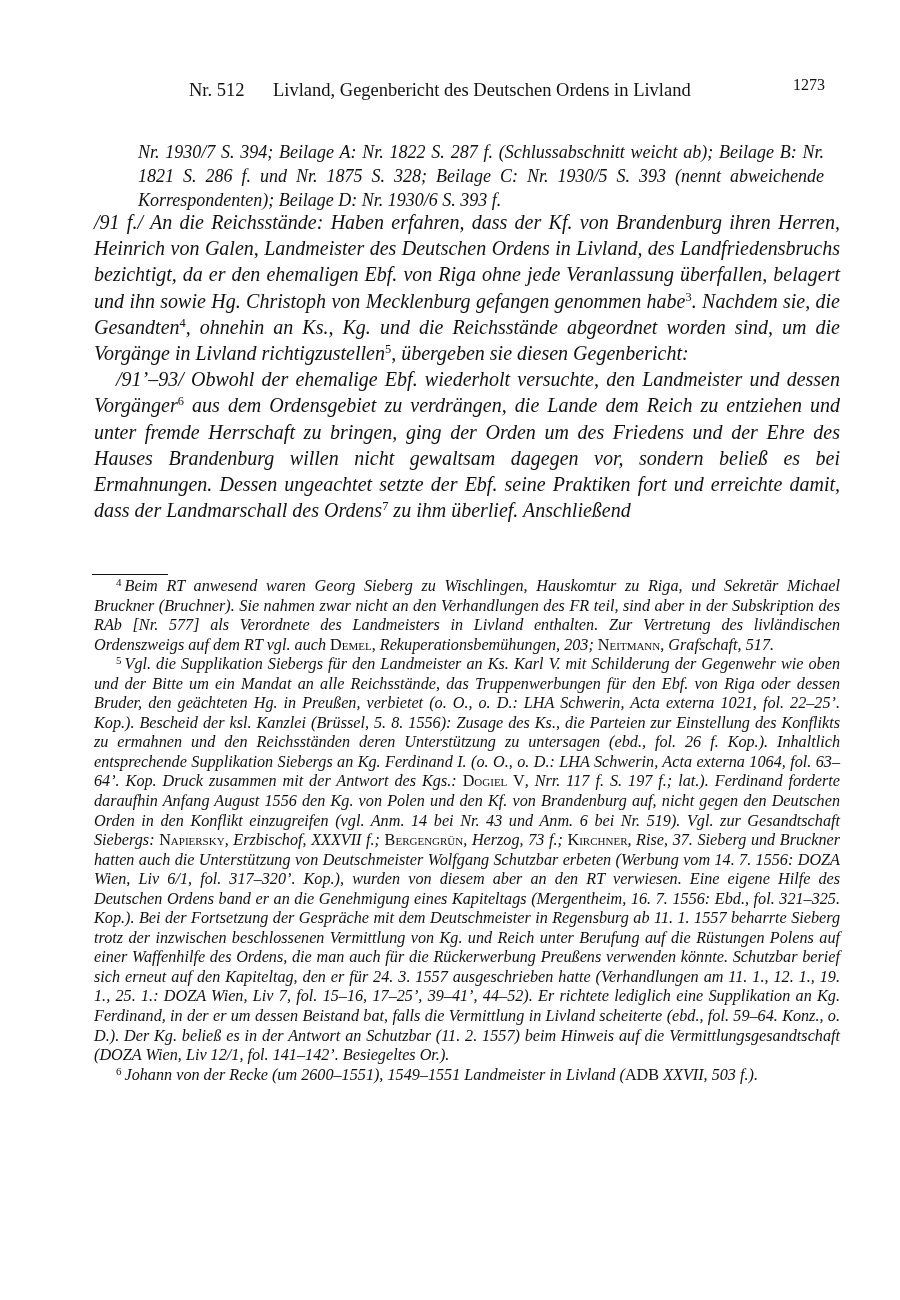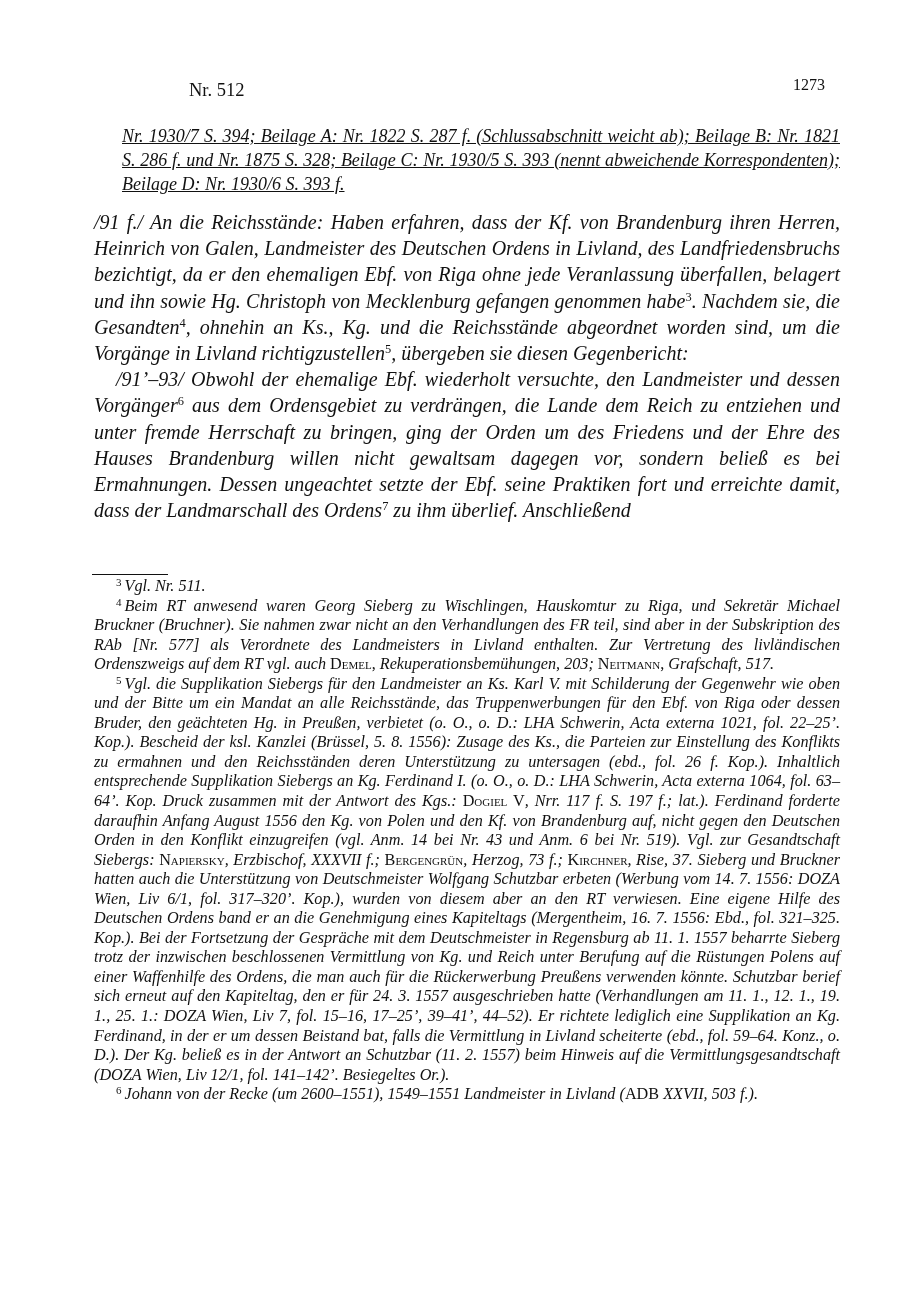--- a/index.html
+++ b/index.html
@@ -42,21 +42,21 @@
     .intro {
       position: absolute;
       left: 122px;
       top: 124px;
       width: 718px;
       font-style: italic;
       font-size: 18px;
       line-height: 24px;
       text-align: justify;
     }
-    .intro p { margin: 0; text-decoration: underline; }
+    .intro p { margin: 16px; }
     .main-text {
       position: absolute;
       left: 94px;
       top: 209px;
       width: 746px;
       font-style: italic;
       font-size: 20px;
       line-height: 26.2px;
       text-align: justify;
     }
@@ -101,36 +101,36 @@
       font-style: normal;
       font-variant: small-caps;
     }
     .roman { font-style: normal; }
   </style>
 </head>
 <body>
 
 <div class="page-header">
   <span class="nr">Nr. 512</span>
+  <span class="title">Livland, Gegenbericht des Deutschen Ordens in Livland</span>
   <span class="pageno">1273</span>
 </div>
 
 <div class="intro">
   <p>Nr. 1930/7 S. 394; Beilage A: Nr. 1822 S. 287 f. (Schlussabschnitt weicht ab); Beilage B: Nr. 1821 S. 286 f. und Nr. 1875 S. 328; Beilage C: Nr. 1930/5 S. 393 (nennt abweichende Korrespondenten); Beilage D: Nr. 1930/6 S. 393 f.</p>
 </div>
 
 <div class="main-text">
   <p><span>/91 f./ An die Reichsstände: Haben erfahren, dass der Kf. von Brandenburg ihren Herren, Heinrich von Galen, Landmeister des Deutschen Ordens in Livland, des Landfriedensbruchs bezichtigt, da er den ehemaligen Ebf. von Riga ohne jede Veranlassung überfallen, belagert und ihn sowie Hg. Christoph von Mecklenburg gefangen genommen habe</span><sup>3</sup><span>. Nachdem sie, die Gesandten</span><sup>4</sup><span>, ohnehin an Ks., Kg. und die Reichsstände abgeordnet worden sind, um die Vorgänge in Livland richtigzustellen</span><sup>5</sup><span>, übergeben sie diesen Gegenbericht:</span></p>
   <p class="indent"><span>/91’–93/ Obwohl der ehemalige Ebf. wiederholt versuchte, den Landmeister und dessen Vorgänger</span><sup>6</sup><span> aus dem Ordensgebiet zu verdrängen, die Lande dem Reich zu entziehen und unter fremde Herrschaft zu bringen, ging der Orden um des Friedens und der Ehre des Hauses Brandenburg willen nicht gewaltsam dagegen vor, sondern beließ es bei Ermahnungen. Dessen ungeachtet setzte der Ebf. seine Praktiken fort und erreichte damit, dass der Landmarschall des Ordens</span><sup>7</sup><span> zu ihm überlief. Anschließend</span></p>
 </div>
 
 <div class="footnote-rule"></div>
 
 <div class="footnotes">
-  <p><span class="fn-num">3</span><span>Vgl. Nr. 511.</span></p>
 
   <p><span class="fn-num">4</span><span>Beim RT anwesend waren Georg Sieberg zu Wischlingen, Hauskomtur zu Riga, und Sekretär Michael Bruckner (Bruchner). Sie nahmen zwar nicht an den Verhandlungen des FR teil, sind aber in der Subskription des RAb [Nr. 577] als Verordnete des Landmeisters in Livland enthalten. Zur Vertretung des livländischen Ordenszweigs auf dem RT vgl. auch </span><span class="sc">Demel</span><span class="roman">, </span><span>Rekuperationsbemühungen</span><span>, 203; </span><span class="sc">Neitmann</span><span class="roman">, </span><span>Grafschaft</span><span>, 517.</span></p>
 
   <p><span class="fn-num">5</span><span>Vgl. die Supplikation Siebergs für den Landmeister an Ks. Karl V. mit Schilderung der Gegenwehr wie oben und der Bitte um ein Mandat an alle Reichsstände, das Truppenwerbungen für den Ebf. von Riga oder dessen Bruder, den geächteten Hg. in Preußen, verbietet (o. O., o. D.: LHA Schwerin, Acta externa 1021, fol. 22–25’. Kop.). Bescheid der ksl. Kanzlei (Brüssel, 5. 8. 1556): Zusage des Ks., die Parteien zur Einstellung des Konflikts zu ermahnen und den Reichsständen deren Unterstützung zu untersagen (ebd., fol. 26 f. Kop.). Inhaltlich entsprechende Supplikation Siebergs an Kg. Ferdinand I. (o. O., o. D.: LHA Schwerin, Acta externa 1064, fol. 63–64’. Kop. Druck zusammen mit der Antwort des Kgs.: </span><span class="sc">Dogiel V</span><span>, Nrr. 117 f. S. 197 f.; lat.). Ferdinand forderte daraufhin Anfang August 1556 den Kg. von Polen und den Kf. von Brandenburg auf, nicht gegen den Deutschen Orden in den Konflikt einzugreifen (vgl. Anm. 14 bei Nr. 43 und Anm. 6 bei Nr. 519). Vgl. zur Gesandtschaft Siebergs: </span><span class="sc">Napiersky</span><span>, Erzbischof, XXXVII f.; </span><span class="sc">Bergengrün</span><span>, Herzog, 73 f.; </span><span class="sc">Kirchner</span><span>, Rise, 37. Sieberg und Bruckner hatten auch die Unterstützung von Deutschmeister Wolfgang Schutzbar erbeten (Werbung vom 14. 7. 1556: DOZA Wien, Liv 6/1, fol. 317–320’. Kop.), wurden von diesem aber an den RT verwiesen. Eine eigene Hilfe des Deutschen Ordens band er an die Genehmigung eines Kapiteltags (Mergentheim, 16. 7. 1556: Ebd., fol. 321–325. Kop.). Bei der Fortsetzung der Gespräche mit dem Deutschmeister in Regensburg ab 11. 1. 1557 beharrte Sieberg trotz der inzwischen beschlossenen Vermittlung von Kg. und Reich unter Berufung auf die Rüstungen Polens auf einer Waffenhilfe des Ordens, die man auch für die Rückerwerbung Preußens verwenden könnte. Schutzbar berief sich erneut auf den Kapiteltag, den er für 24. 3. 1557 ausgeschrieben hatte (Verhandlungen am 11. 1., 12. 1., 19. 1., 25. 1.: DOZA Wien, Liv 7, fol. 15–16, 17–25’, 39–41’, 44–52). Er richtete lediglich eine Supplikation an Kg. Ferdinand, in der er um dessen Beistand bat, falls die Vermittlung in Livland scheiterte (ebd., fol. 59–64. Konz., o. D.). Der Kg. beließ es in der Antwort an Schutzbar (11. 2. 1557) beim Hinweis auf die Vermittlungsgesandtschaft (DOZA Wien, Liv 12/1, fol. 141–142’. Besiegeltes Or.).</span></p>
 
   <p><span class="fn-num">6</span><span>Johann von der Recke (um 2600–1551), 1549–1551 Landmeister in Livland (</span><span class="roman">ADB</span><span> XXVII, 503 f.).</span></p>
 
 </div>
 
 </body></html>

